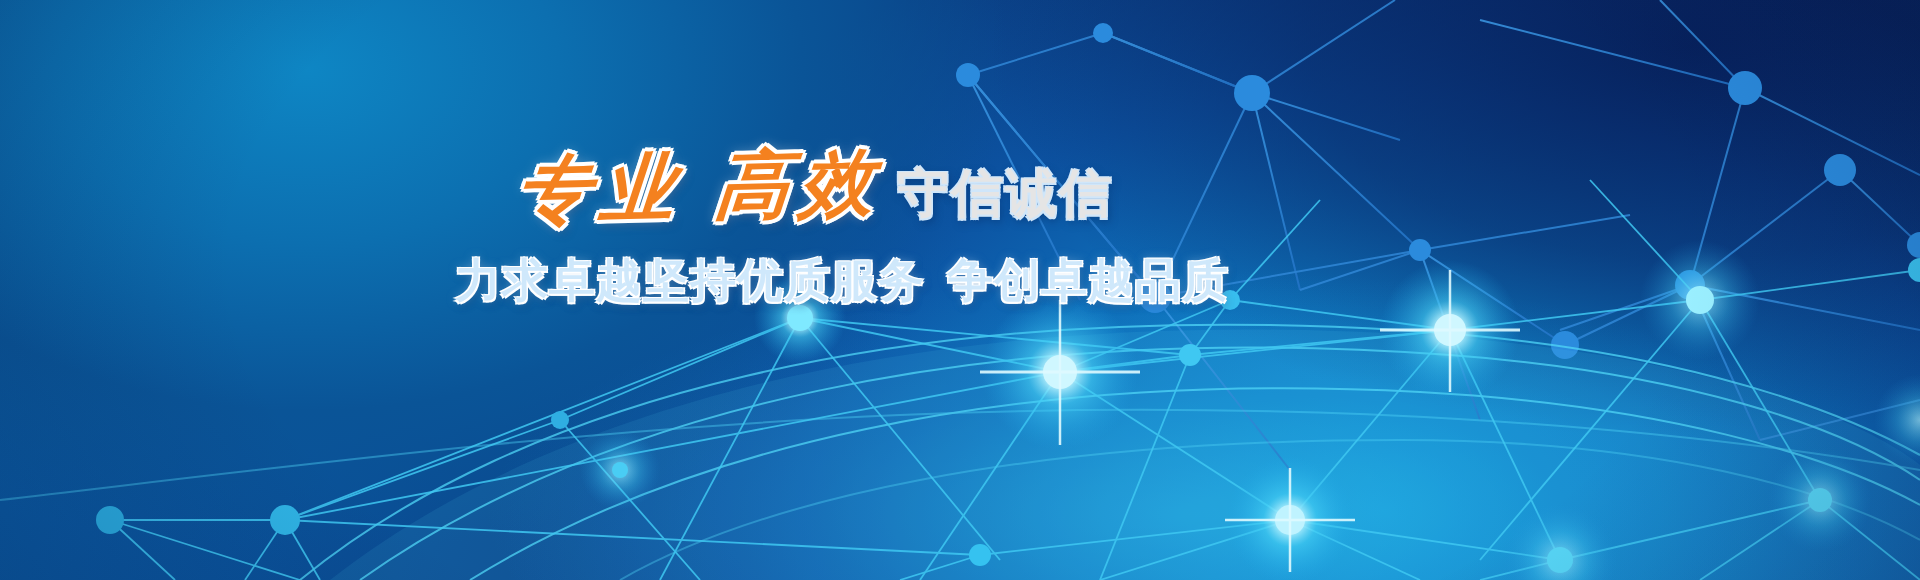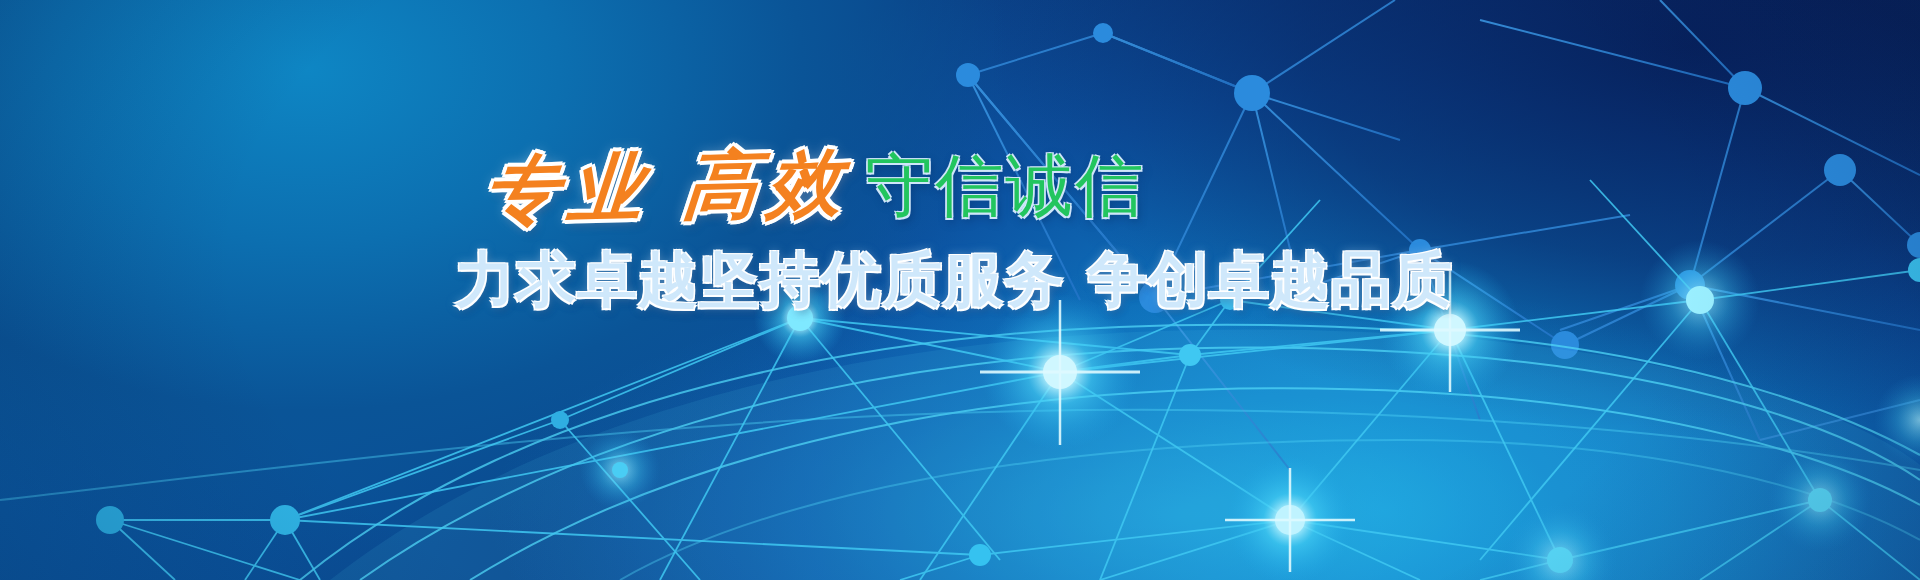--- a/index.html
+++ b/index.html
@@ -62,33 +62,33 @@
     transform:skewX(-6deg) rotate(-1.5deg);
     text-shadow:
       -3px -3px 0 #ffffff, 3px -3px 0 #ffffff,
       -3px  3px 0 #ffffff, 3px  3px 0 #ffffff,
       -4px  0   0 #ffffff, 4px  0   0 #ffffff,
        0   -4px 0 #ffffff, 0    4px 0 #ffffff,
        0 0 14px rgba(255,255,255,.55),
        4px 6px 10px rgba(6,40,96,.45);
   }
   .hl-white{
-    font-size:68px;
-    font-weight:normal;
-    color:#22c55e;
+    font-size:52px;
+    font-weight:bold;
+    color:#e5e5e5;
     letter-spacing:2px;
     padding-bottom:5px;
     text-shadow:
       -1.5px -1.5px 0 #cfe6fa, 1.5px -1.5px 0 #cfe6fa,
       -1.5px  1.5px 0 #cfe6fa, 1.5px  1.5px 0 #cfe6fa,
        2px 4px 8px rgba(5,35,90,.5);
   }
   .subtitle{
-    margin-top:16px;
-    font-size:60px;
+    margin-top:26px;
+    font-size:46px;
     font-weight:bold;
     color:#cfe8fb;
     letter-spacing:1px;
     white-space:nowrap;
     text-shadow:
       -1.5px -1.5px 0 #ffffff, 1.5px -1.5px 0 #ffffff,
       -1.5px  1.5px 0 #ffffff, 1.5px  1.5px 0 #ffffff,
        0 0 10px rgba(180,225,255,.5),
        2px 4px 9px rgba(5,35,90,.45);
   }

